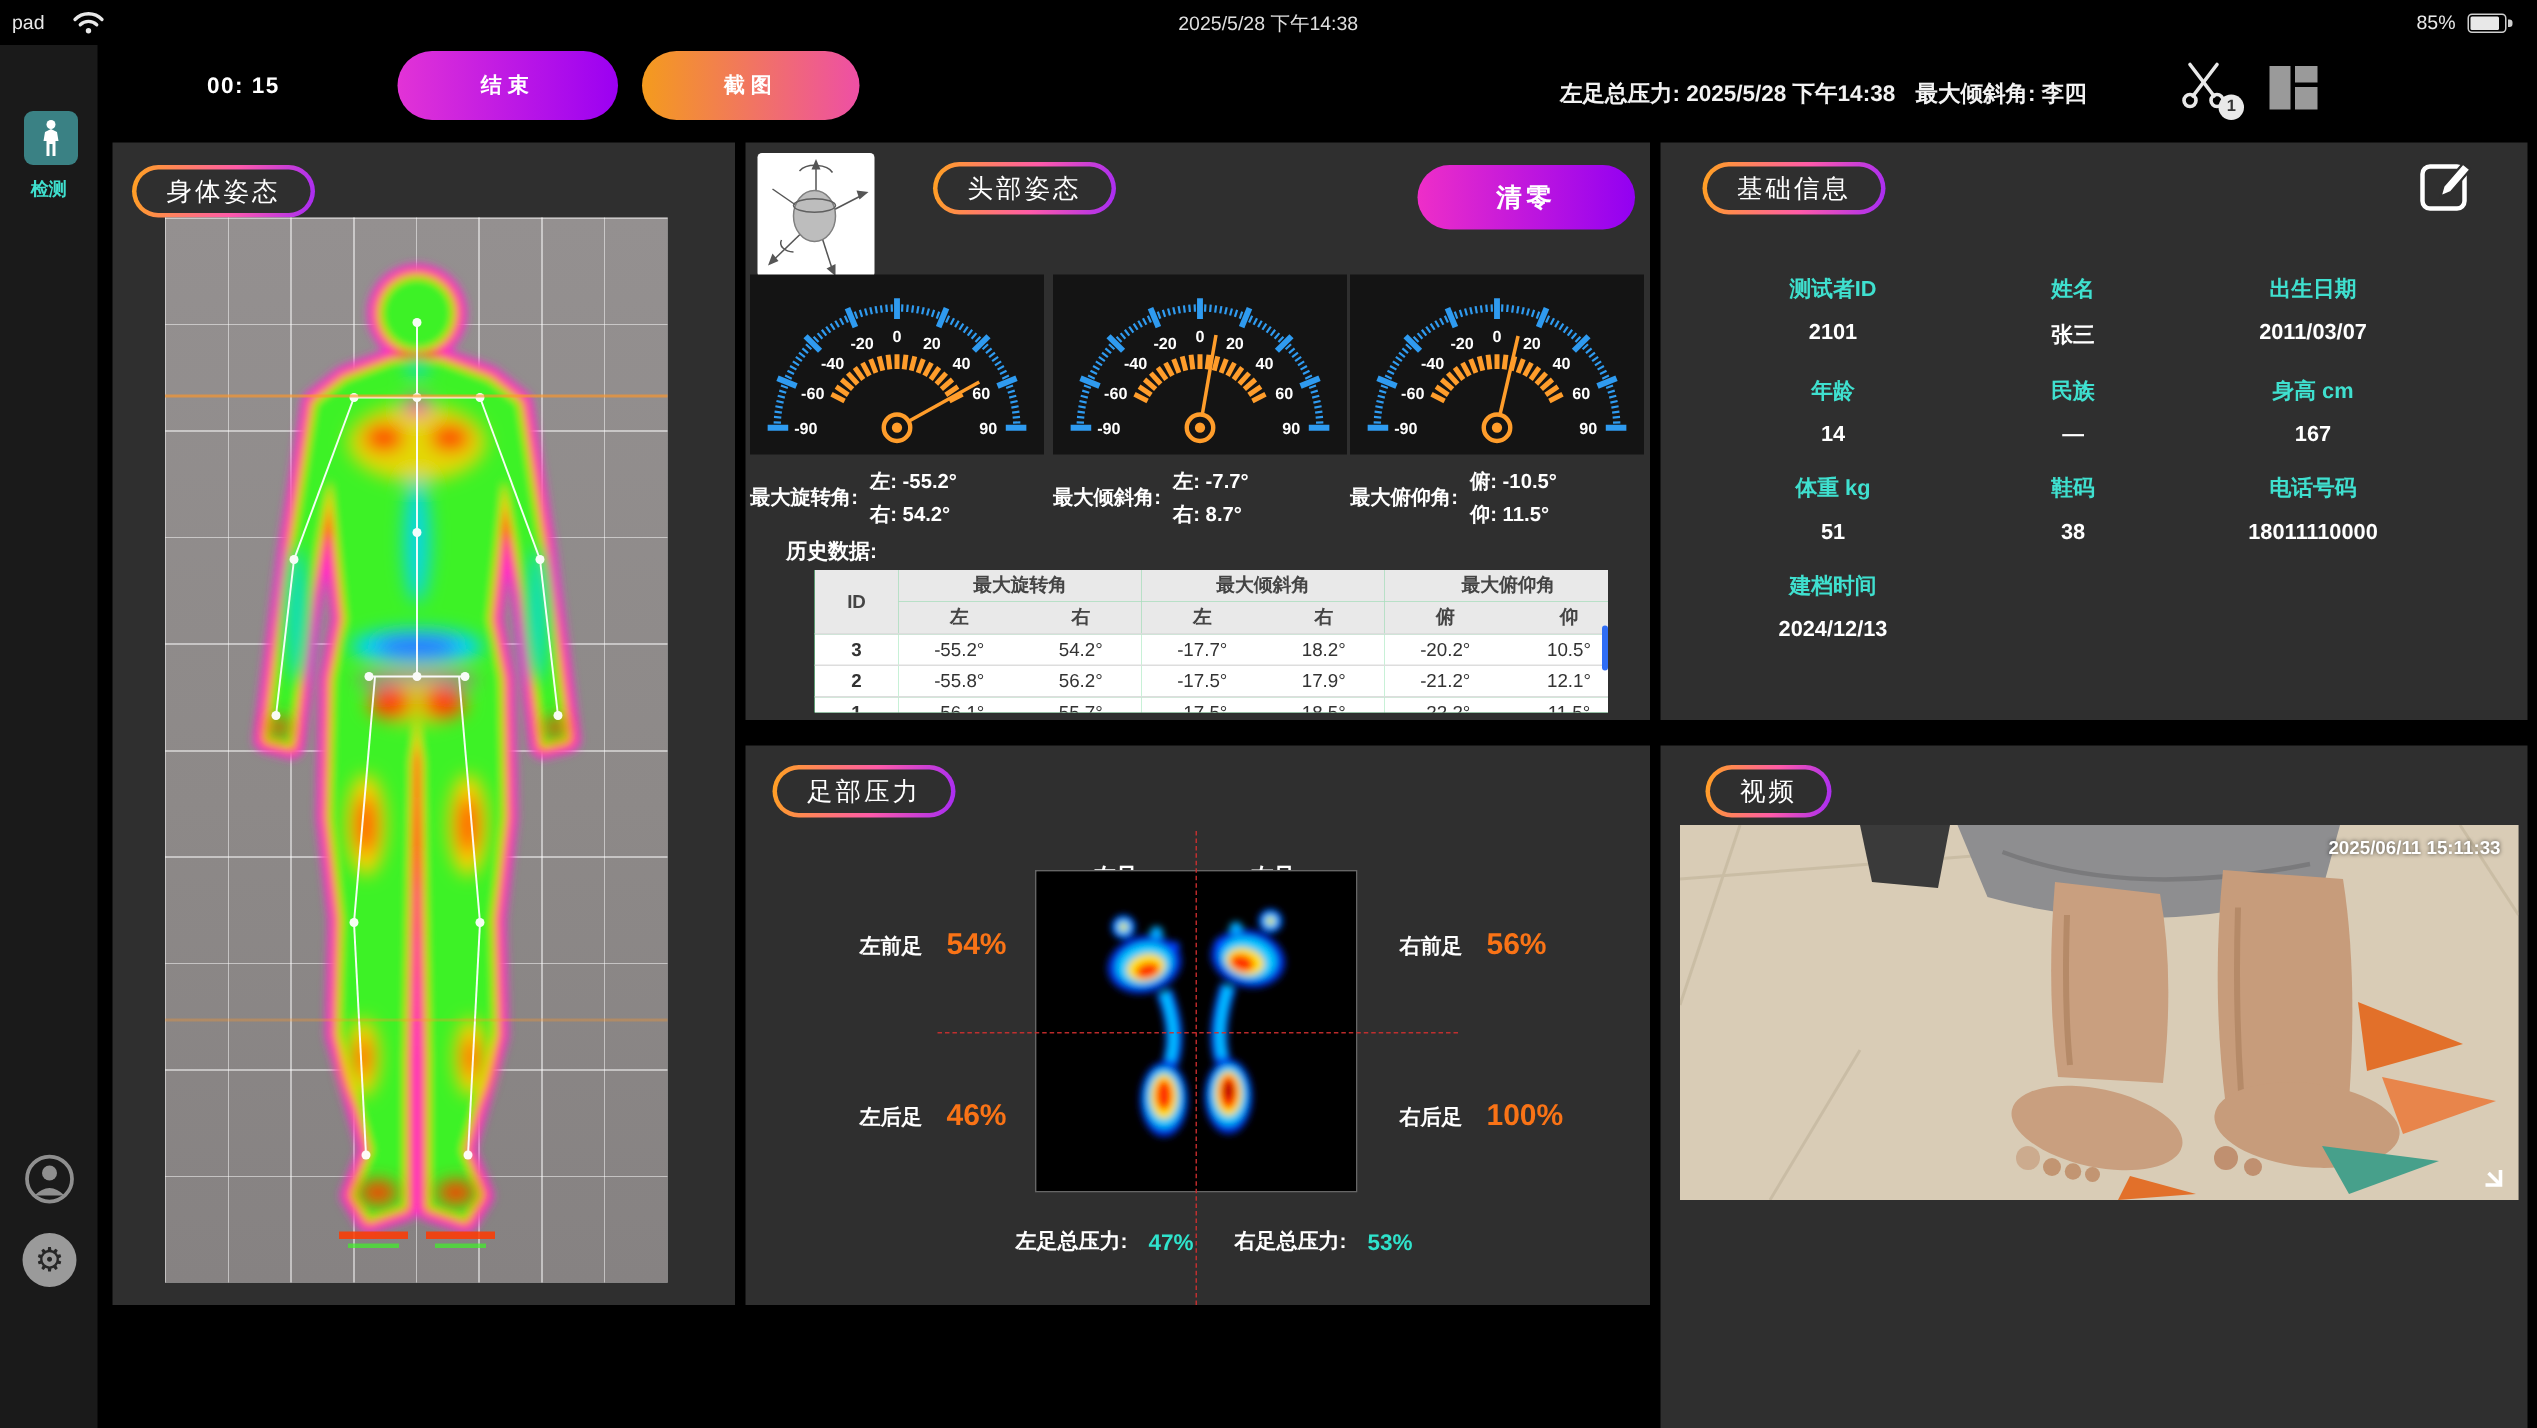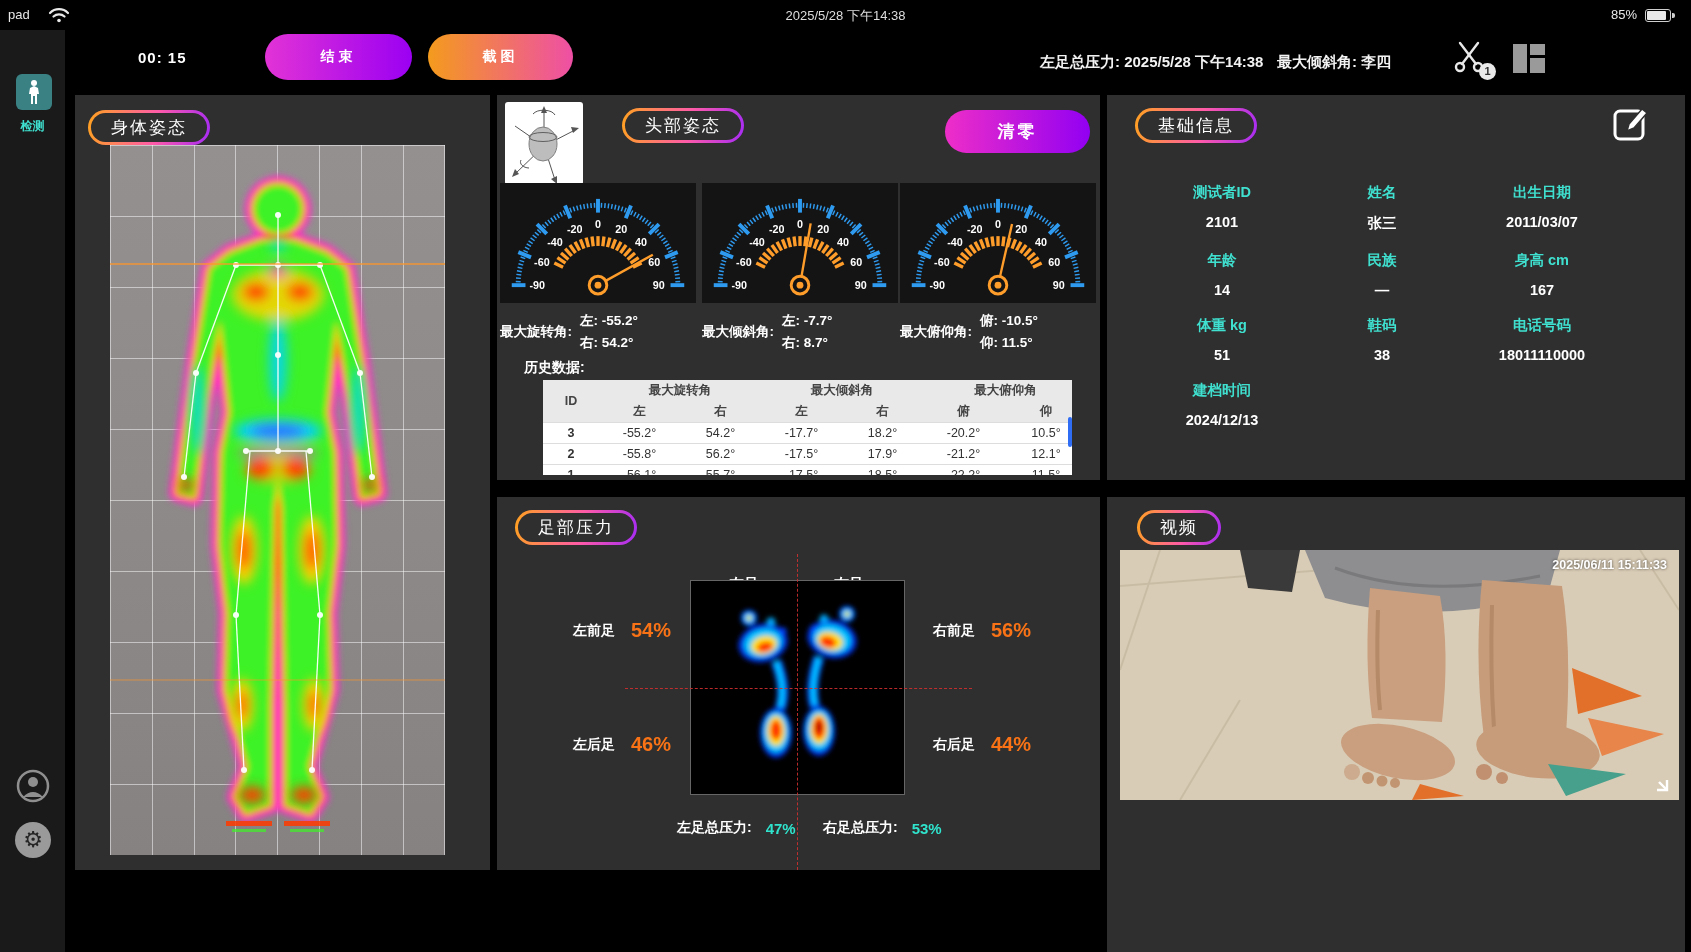--- a/index.html
+++ b/index.html
@@ -869,21 +869,21 @@
     <div class="fp-quad q-rf">
       <span class="q-label">右前足</span>
       <span class="q-val">56%</span>
     </div>
     <div class="fp-quad q-lb">
       <span class="q-label">左后足</span>
       <span class="q-val">46%</span>
     </div>
     <div class="fp-quad q-rb">
       <span class="q-label">右后足</span>
-      <span class="q-val">44%</span>
+      <span class="q-val">100%</span>
     </div>
     <div class="fp-total t-l">
       <span class="q-label">左足总压力:</span>
       <span class="q-val">47%</span>
     </div>
     <div class="fp-total t-r">
       <span class="q-label">右足总压力:</span>
       <span class="q-val">53%</span>
     </div>
   </div>

